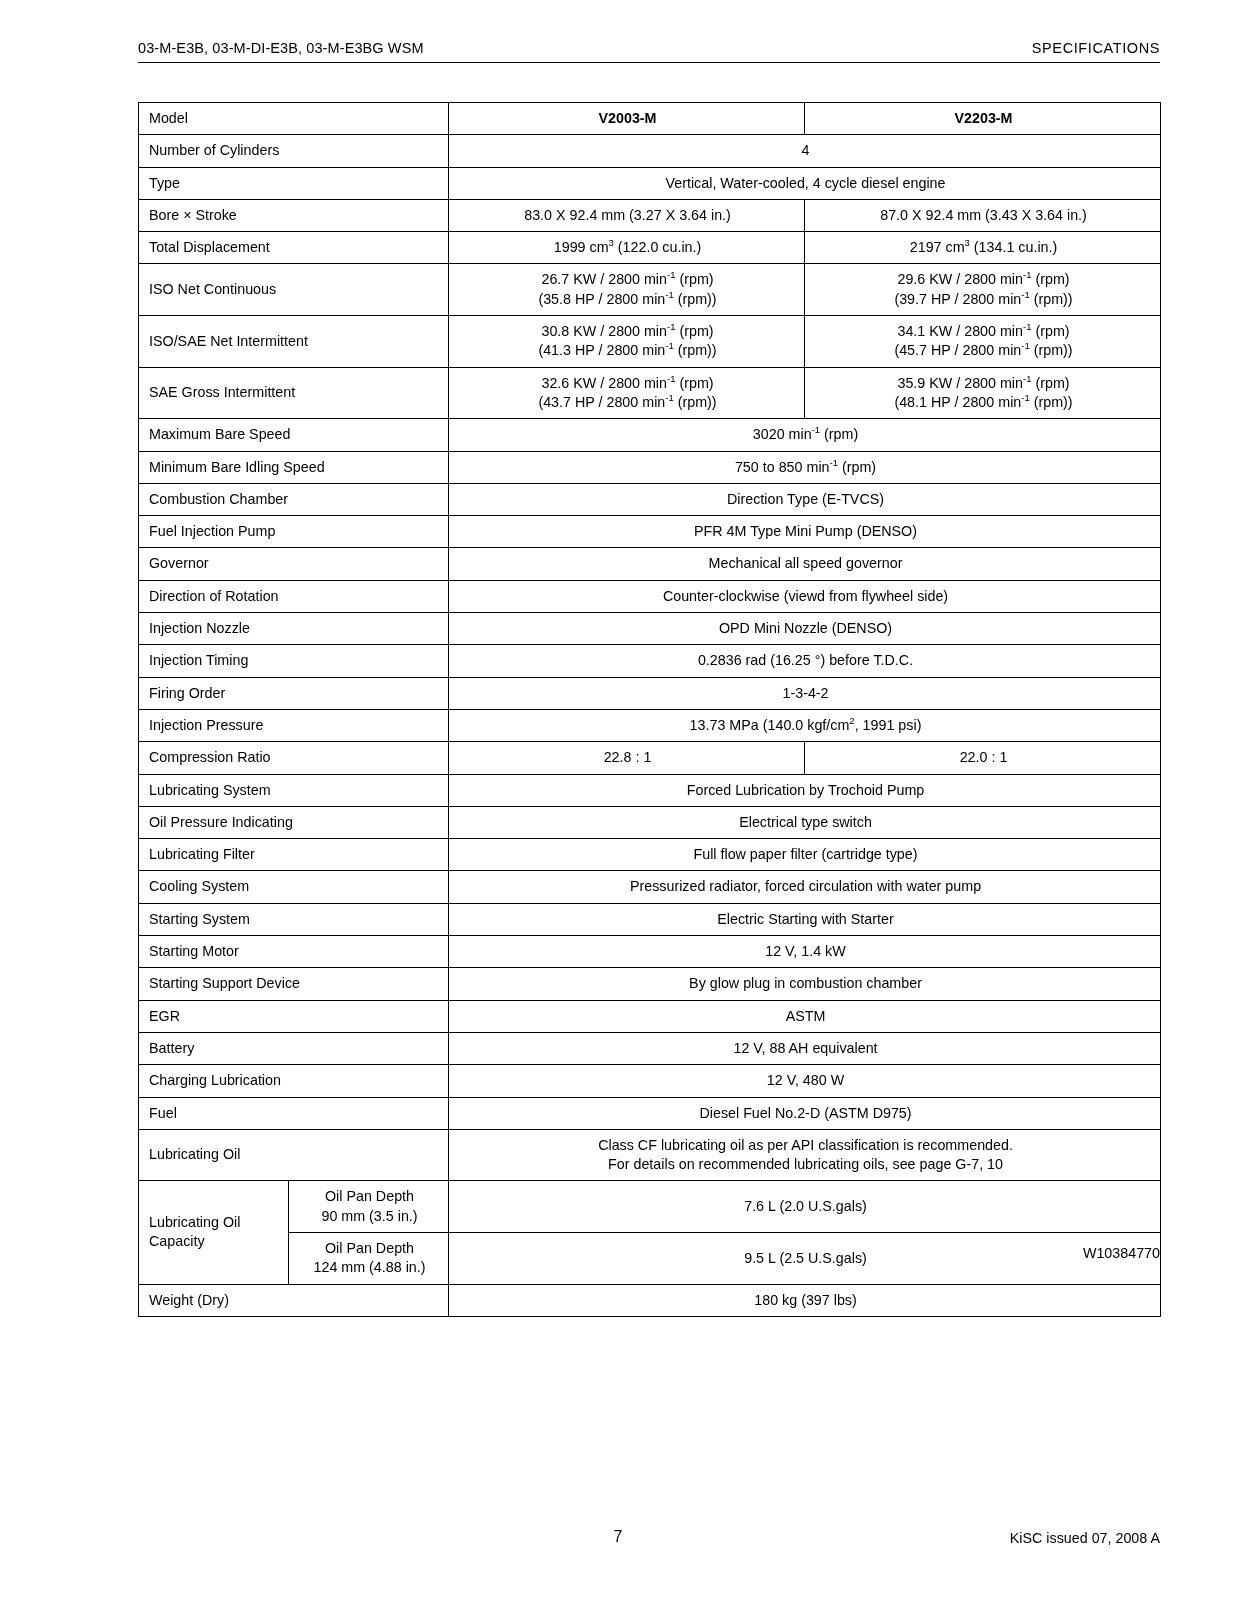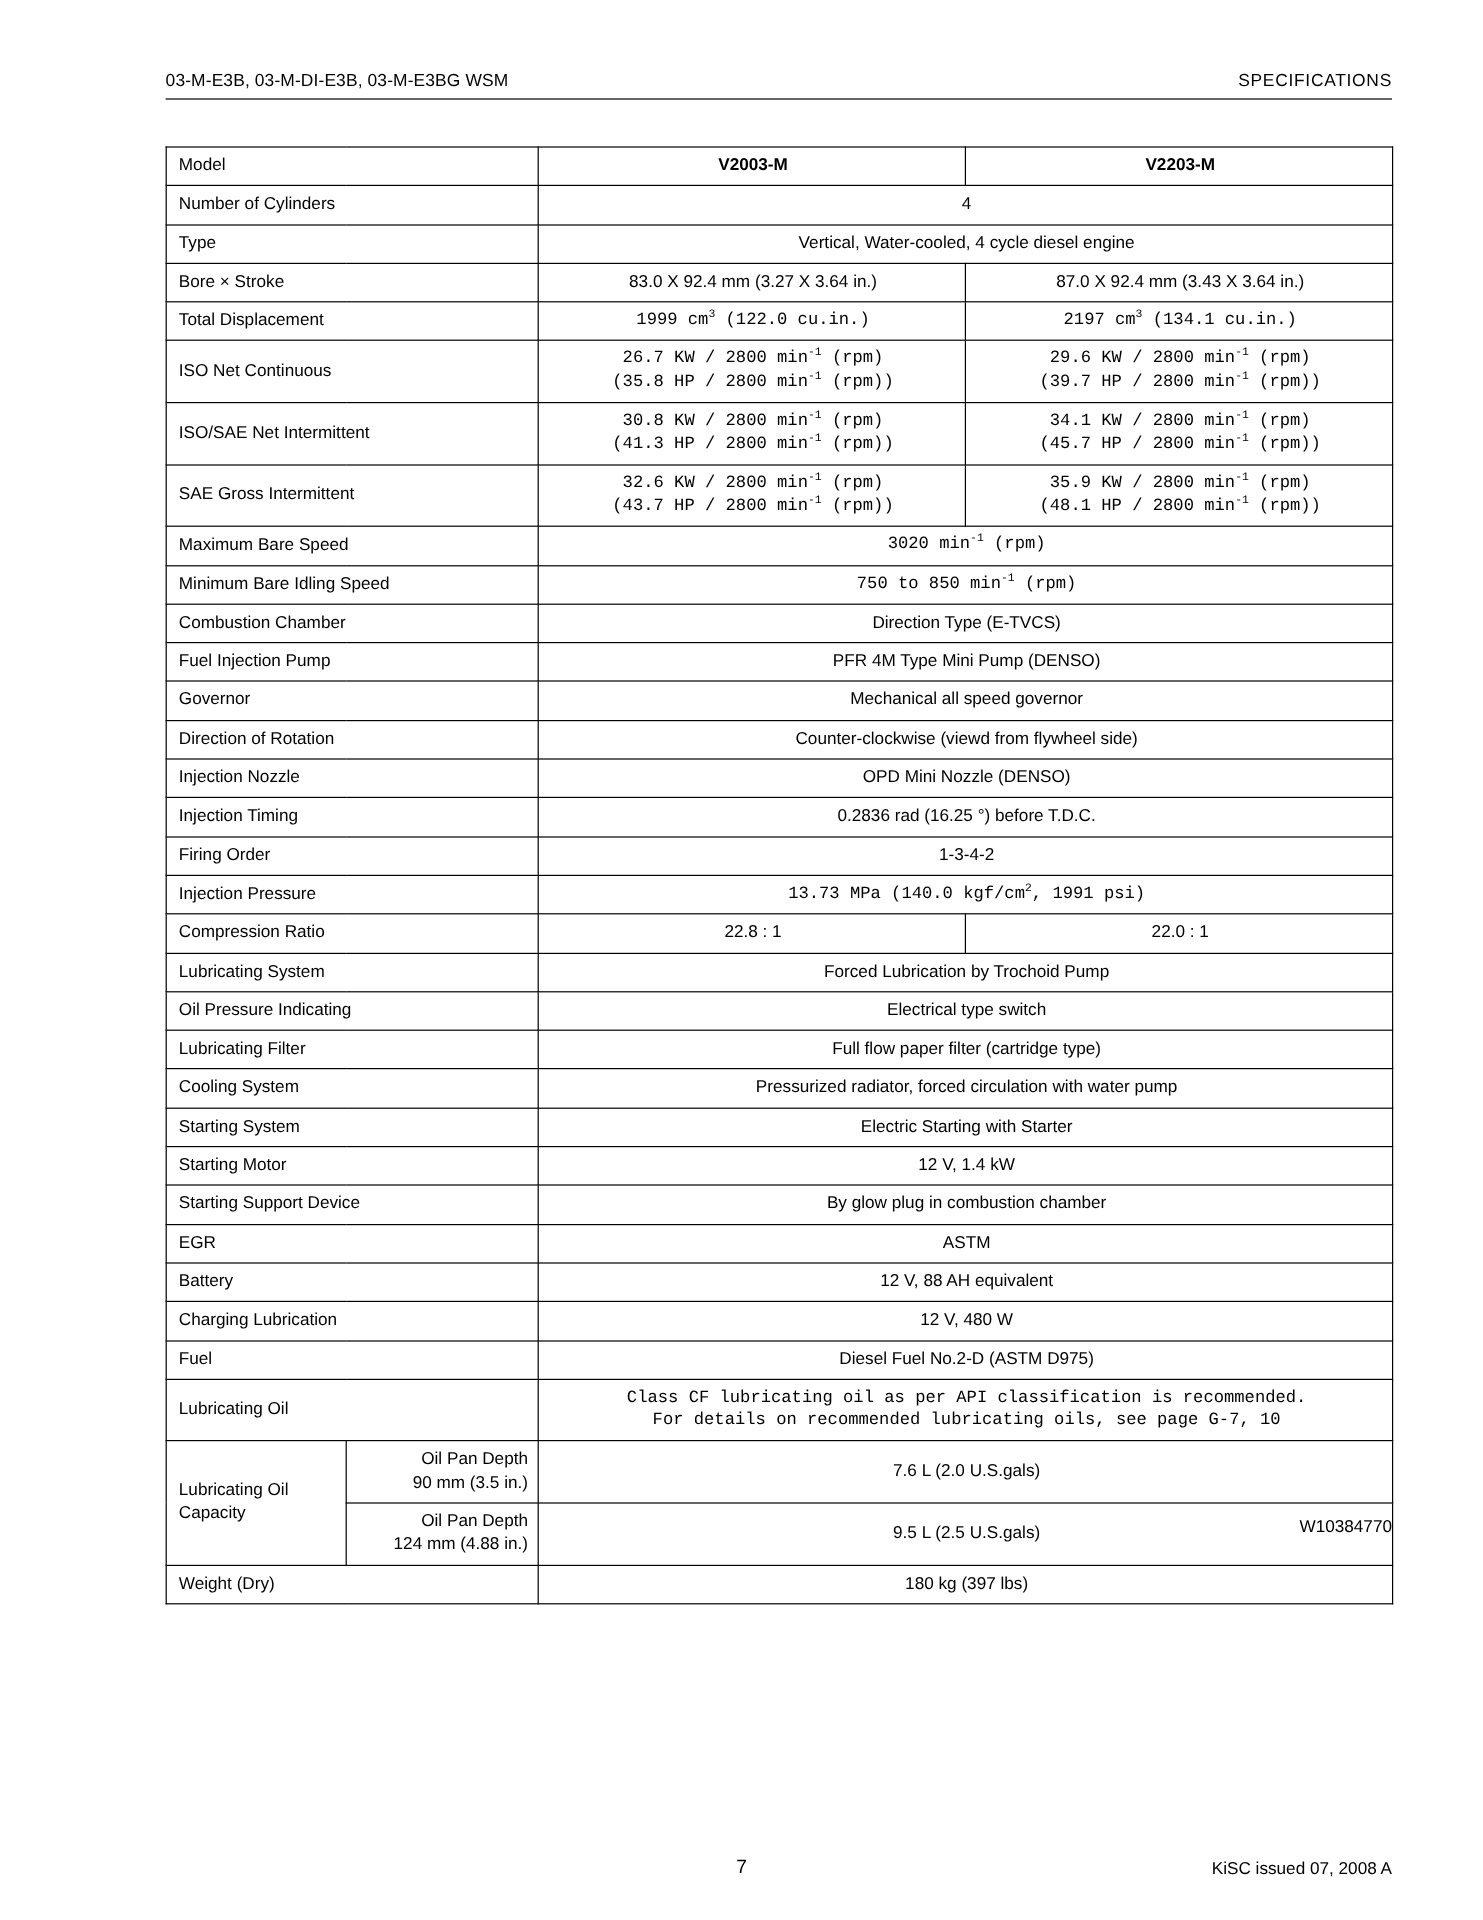--- a/index.html
+++ b/index.html
@@ -13,21 +13,20 @@
     font-family: "Liberation Sans", sans-serif;
     color: #000000;
     position: relative;
   }
   .page {
     position: relative;
     width: 1236px;
     height: 1580px;
     box-sizing: border-box;
     padding: 0;
-    margin-top: 20px;
   }
   
   .header {
     position: absolute;
     left: 138px;
     top: 40px;
     width: 1022px;
     display: flex;
     justify-content: space-between;
     align-items: flex-end;
@@ -51,32 +50,31 @@
   table.spec td {
     border: 1px solid #000;
     padding: 6px 8px 6px 10px;
     vertical-align: middle;
     line-height: 1.35;
   }
   td.label {
     text-align: left;
   }
   td.sublabel {
-    text-align: right;
+    text-align: center;
   }
   td.val {
     text-align: center;
   }
   td.bold {
     font-weight: bold;
     text-align: center;
   }
   .two-line {
     line-height: 1.45;
-    font-family: Liberation Mono, monospace;
   }
   sup {
     font-size: 9.5px;
     vertical-align: super;
     line-height: 0;
   }
 
   
   .notes {
     position: absolute;

